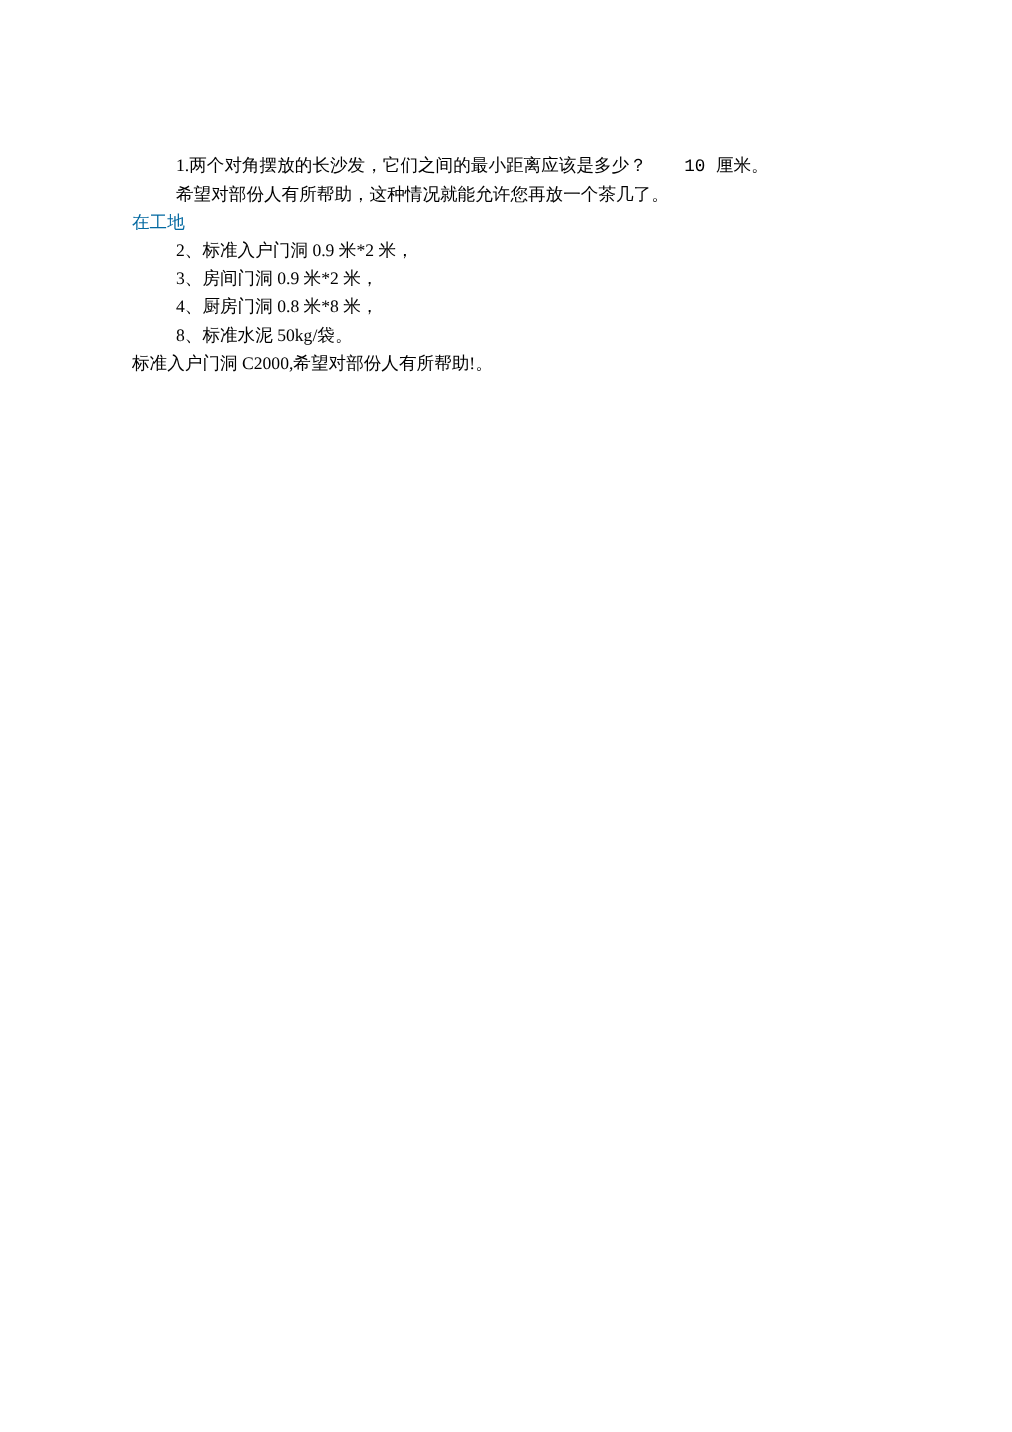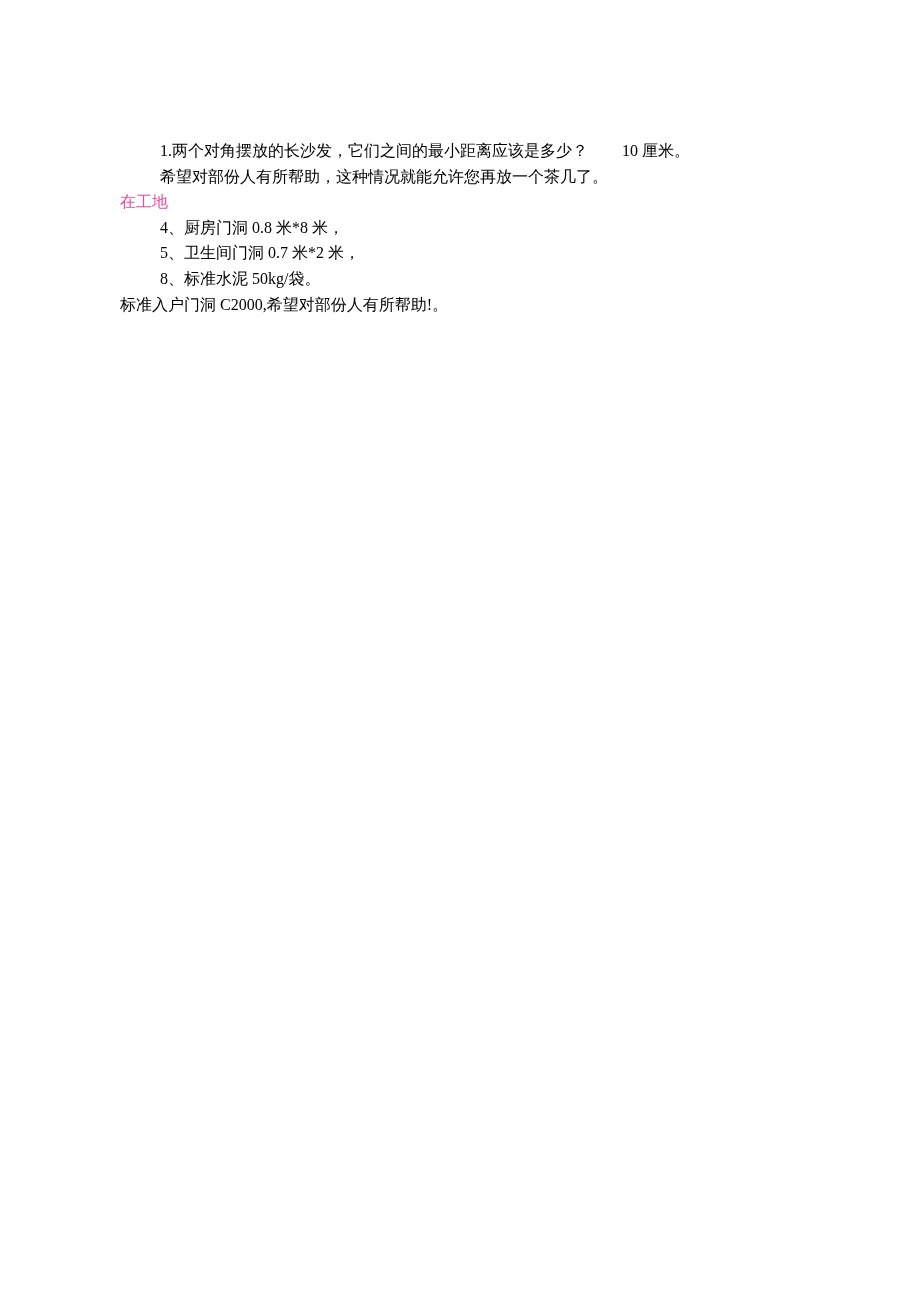--- a/index.html
+++ b/index.html
@@ -19,37 +19,39 @@
     .indent-2 {
       padding-left: 40px;
     }
     .indent-1 {
       padding-left: 40px;
     }
     .no-indent {
       padding-left: 0;
     }
     .red {
-      color: #ec4899;
+      color: #0369a1;
     }
     .ans {
       display: inline-block;
       padding-left: 30px;
+      font-family: Liberation Mono, monospace;
     }
     .line {
       white-space: nowrap;
     }
   </style>
 </head>
 <body>
 
 <div class="content">
   <div class="indent-2 line">
     <span>1.两个对角摆放的长沙发，它们之间的最小距离应该是多少？</span>
     <span class="ans">10 厘米。</span>
   </div>
   <div class="indent-2">希望对部份人有所帮助，这种情况就能允许您再放一个茶几了。</div>
   <div class="no-indent red">在工地</div>
+  <div class="indent-1">2、标准入户门洞 0.9 米*2 米，</div>
+  <div class="indent-1">3、房间门洞 0.9 米*2 米，</div>
   <div class="indent-1">4、厨房门洞 0.8 米*8 米，</div>
-  <div class="indent-1">5、卫生间门洞 0.7 米*2 米，</div>
   <div class="indent-1">8、标准水泥 50kg/袋。</div>
   <div class="no-indent">标准入户门洞 C2000,希望对部份人有所帮助!。</div>
 </div>
 
 </body></html>

